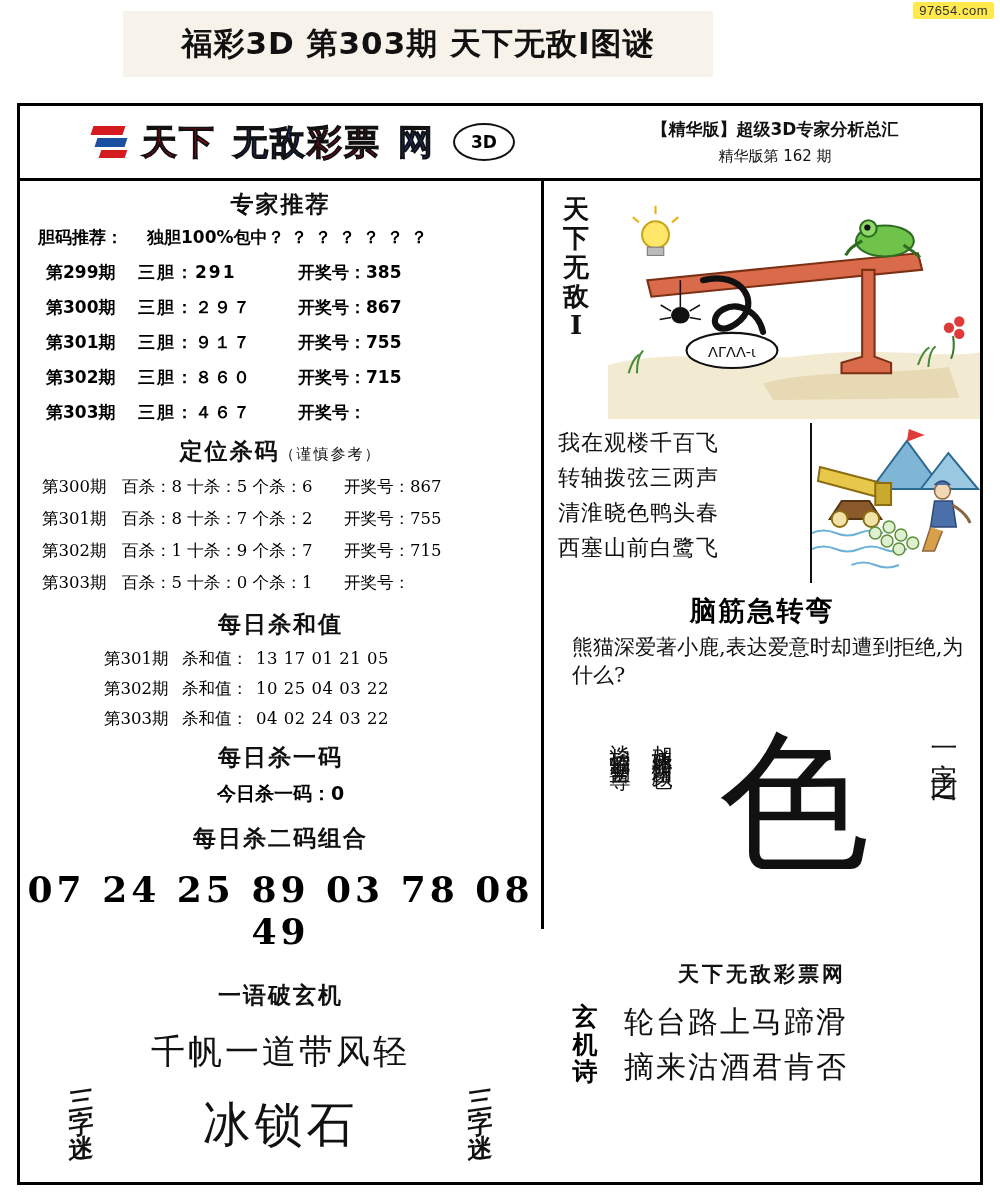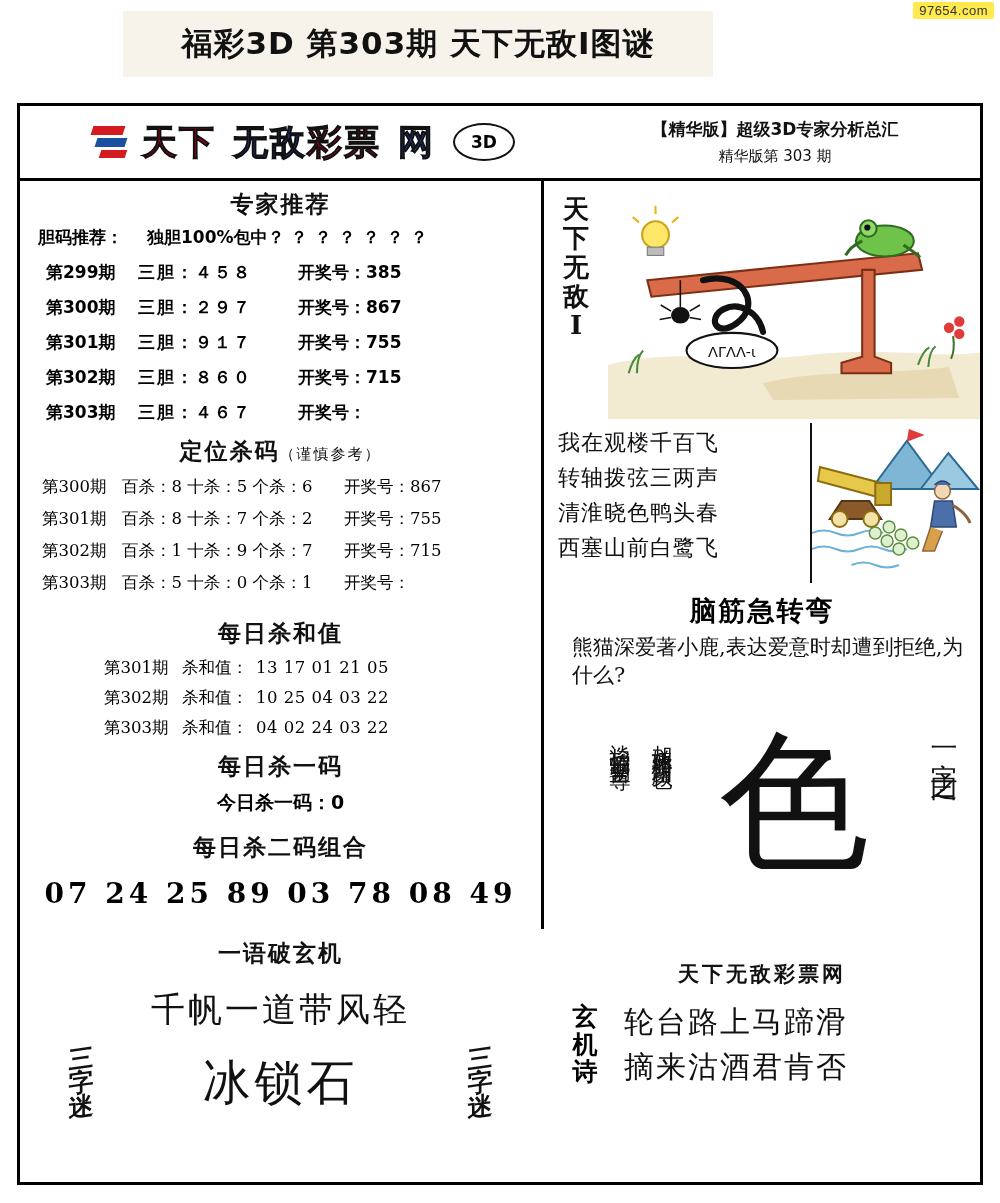--- a/index.html
+++ b/index.html
@@ -241,21 +241,21 @@
     text-align: center;
     font-family: "DejaVu Sans", sans-serif;
     font-weight: bold;
     font-size: 19px;
     margin-top: 8px;
   }
   .combo-line {
     text-align: center;
     font-family: "DejaVu Serif", serif;
     font-weight: bold;
-    font-size: 28px;
+    font-size: 36px;
     letter-spacing: 4px;
     margin-top: 14px;
   }
   .poem-big {
     text-align: center;
     font-family: "DejaVu Serif", serif;
     font-size: 34px;
     margin-top: 18px;
     letter-spacing: 3px;
     color: #111;
@@ -443,40 +443,40 @@
       <div class="logo-mark">
         <div class="bar1"></div>
           <div class="bar2"></div>
           <div class="bar3"></div>
       </div>
       <div class="logo-text"><span class="c-red">天下</span><span class="c-blue">无敌</span><span class="c-red">彩票</span><span class="c-blue">网</span></div>
       <div class="logo-3d">3D</div>
     </div>
     <div class="masthead-right">
       <div class="mr-line1">【精华版】超级3D专家分析总汇</div>
-      <div class="mr-line2">精华版第 303 期</div>
+      <div class="mr-line2">精华版第 162 期</div>
     </div>
   </div>
 
   <div class="columns">
 
     <div class="col-left">
 
       <div class="sec-title" style="margin-top:8px;">专家推荐</div>
 
       <div class="dan-line">
         <span>胆码推荐：</span>
         <span style="margin-left:24px">独胆100%包中？</span>
         <span class="q">？？？？？？</span>
       </div>
 
       <div class="rows">
         <div class="row">
           <span class="issue">第299期</span>
-          <span class="sandan">三胆：４５８</span>
+          <span class="sandan">三胆：291</span>
           <span class="kj">开奖号：385</span>
         </div>
         <div class="row">
           <span class="issue">第300期</span>
           <span class="sandan">三胆：２９７</span>
           <span class="kj">开奖号：867</span>
         </div>
         <div class="row">
           <span class="issue">第301期</span>
           <span class="sandan">三胆：９１７</span>
@@ -514,21 +514,21 @@
           <span class="vals">百杀：1 十杀：9 个杀：7</span>
           <span class="kj">开奖号：715</span>
         </div>
         <div class="kill-row">
           <span class="issue">第303期</span>
           <span class="vals">百杀：5 十杀：0 个杀：1</span>
           <span class="kj">开奖号：</span>
         </div>
       </div>
 
-      <div class="sec-title" style="margin-top:19px;">每日杀和值</div>
+      <div class="sec-title" style="margin-top:10px;">每日杀和值</div>
 
       <div class="he-rows">
         <div class="he-row">
           <span class="issue">第301期</span>
           <span class="lbl">杀和值：</span>
           <span class="nums">13 17 01 21 05</span>
         </div>
         <div class="he-row">
           <span class="issue">第302期</span>
           <span class="lbl">杀和值：</span>

